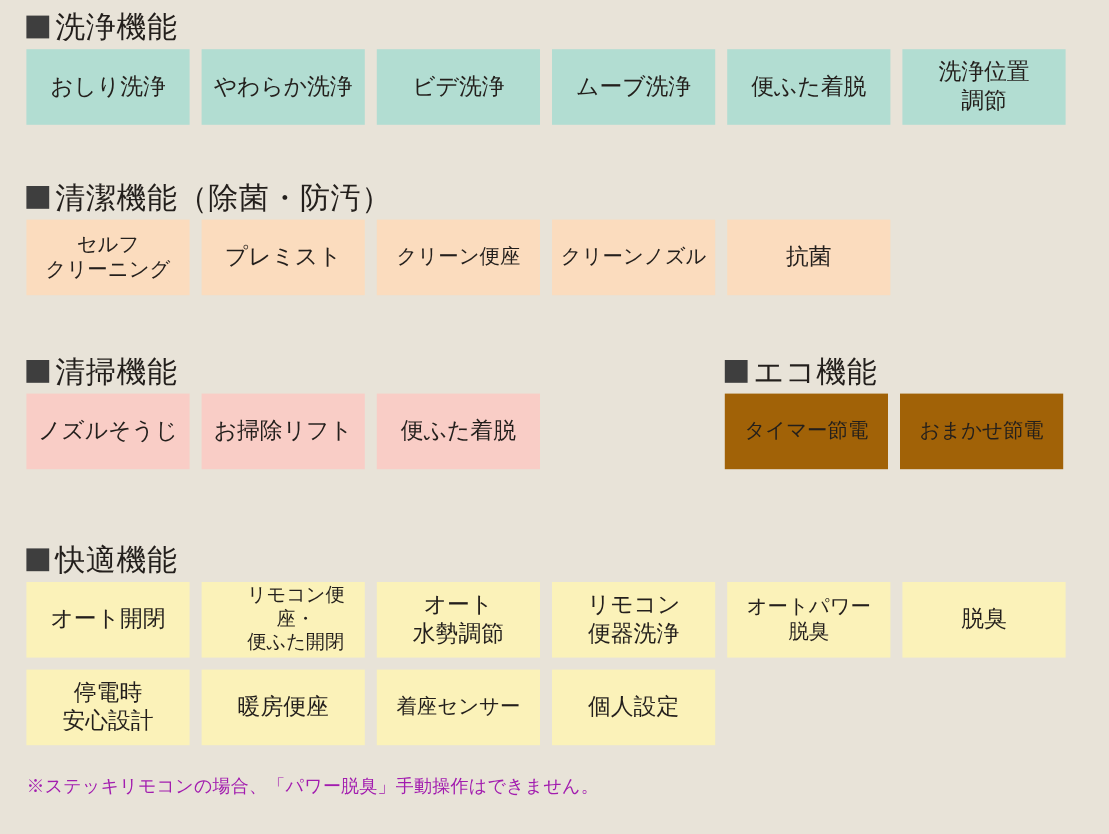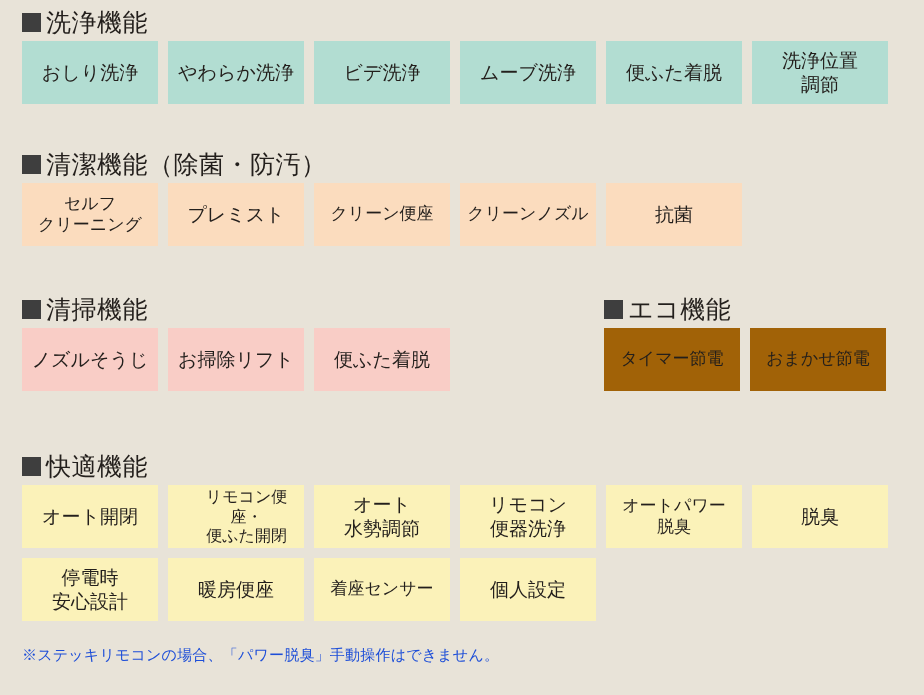--- a/index.html
+++ b/index.html
@@ -93,21 +93,21 @@
   #sec-eco .tile-row { padding-left: 12px; }
   #sec-comfort { top: 454px; }
   #sec-comfort .tile-row + .tile-row { margin-top: 10px; }
 
   
   .footnote {
     position: absolute;
     left: 22px;
     top: 646px;
     font-size: 15px;
-    color: #1d4ed8;
+    color: #a21caf;
     letter-spacing: 0.2px;
     white-space: nowrap;
   }
 </style>
 </head>
 <body>
 
 <div class="page">
 
   <div class="sec" id="sec-wash">

